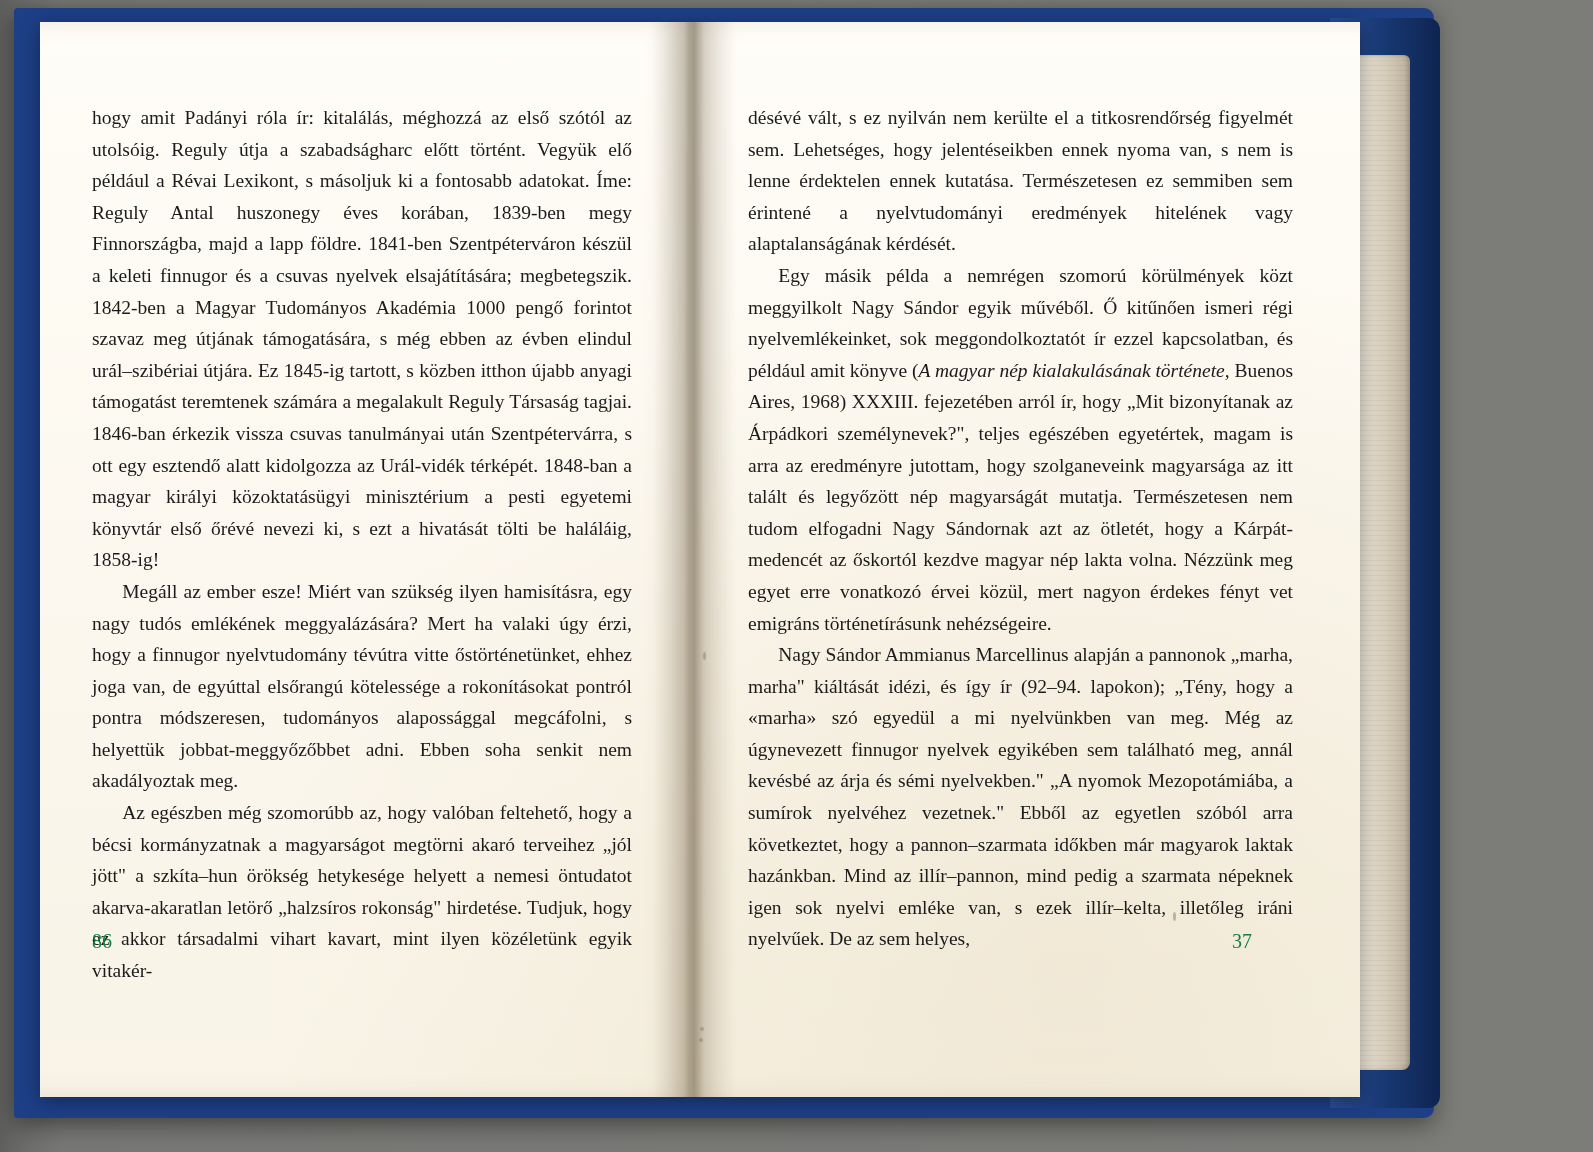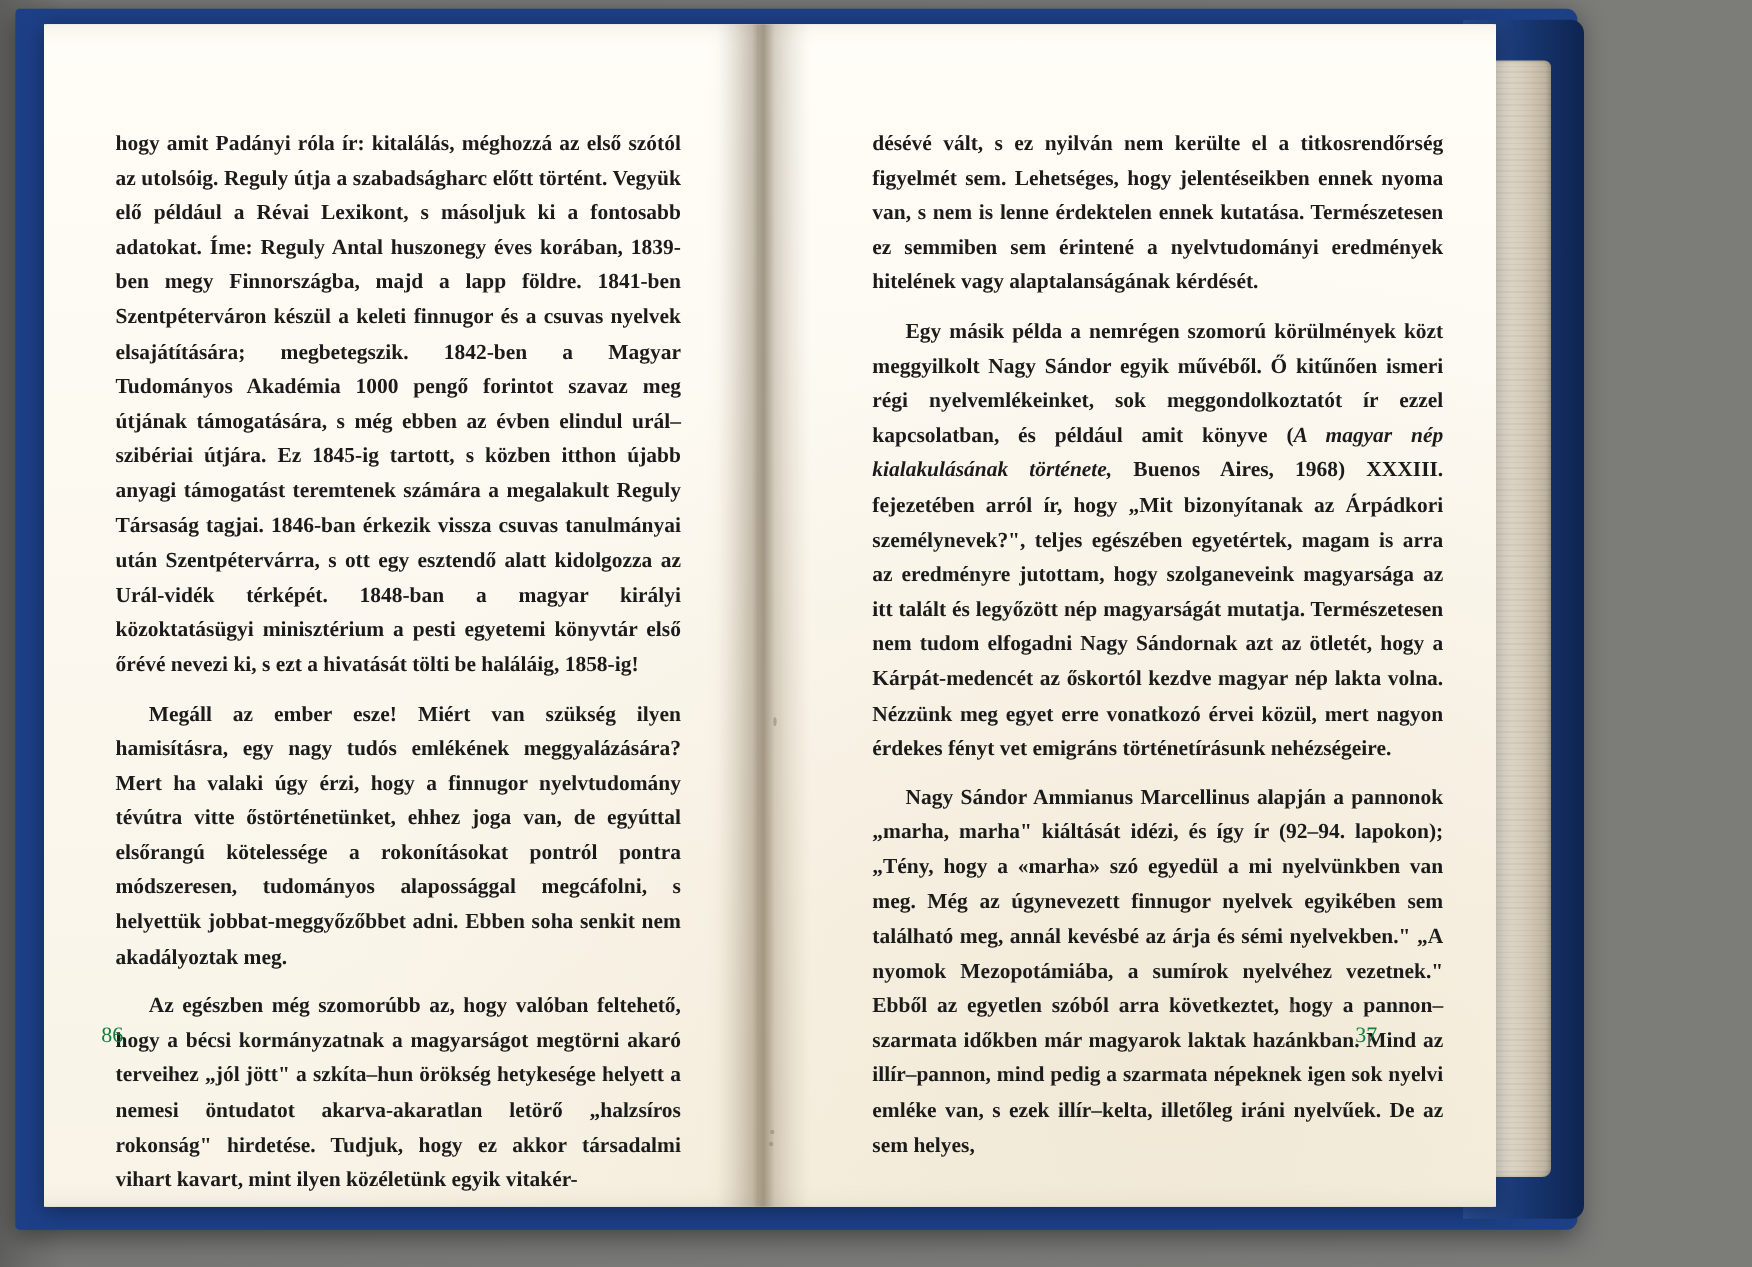--- a/index.html
+++ b/index.html
@@ -136,28 +136,27 @@
     text-justify: inter-word;
     -webkit-hyphens: none;
     hyphens: none;
   }
   .col-left {
     left: 52px;
     top: 80px;
     width: 540px;
   }
   .col-right {
-    left: 740px;
+    left: 708px;
     top: 80px;
     width: 545px;
   }
   .textcol p {
-    margin: 13px;
+    margin: 0;
     text-indent: 1.55em;
-    font-weight: bold;
   }
   .textcol p.noindent {
     text-indent: 0;
   }
   .textcol p i {
     font-style: italic;
   }
   .folio {
     position: absolute;
     font-family: "Liberation Serif", serif;

